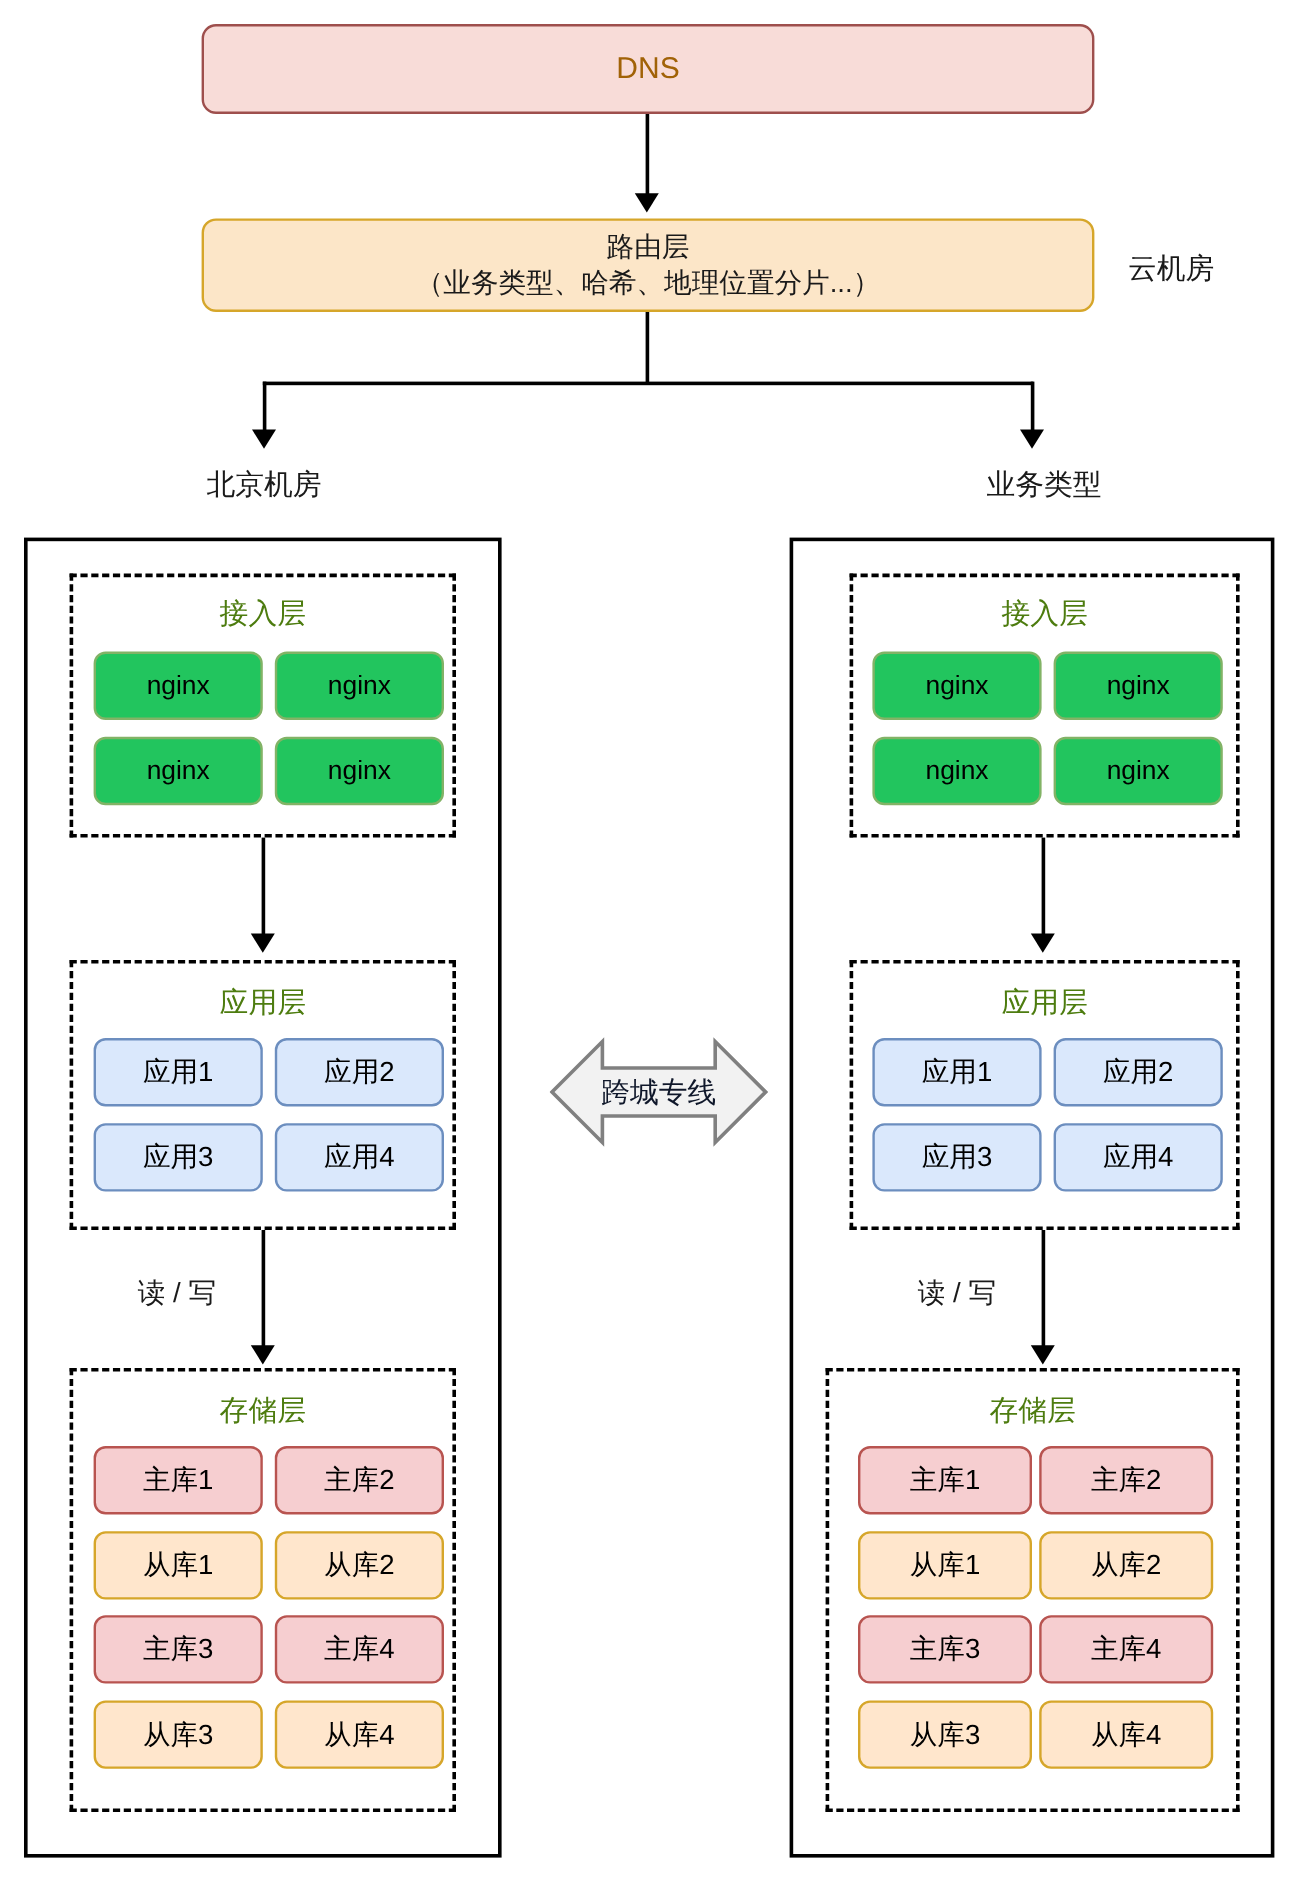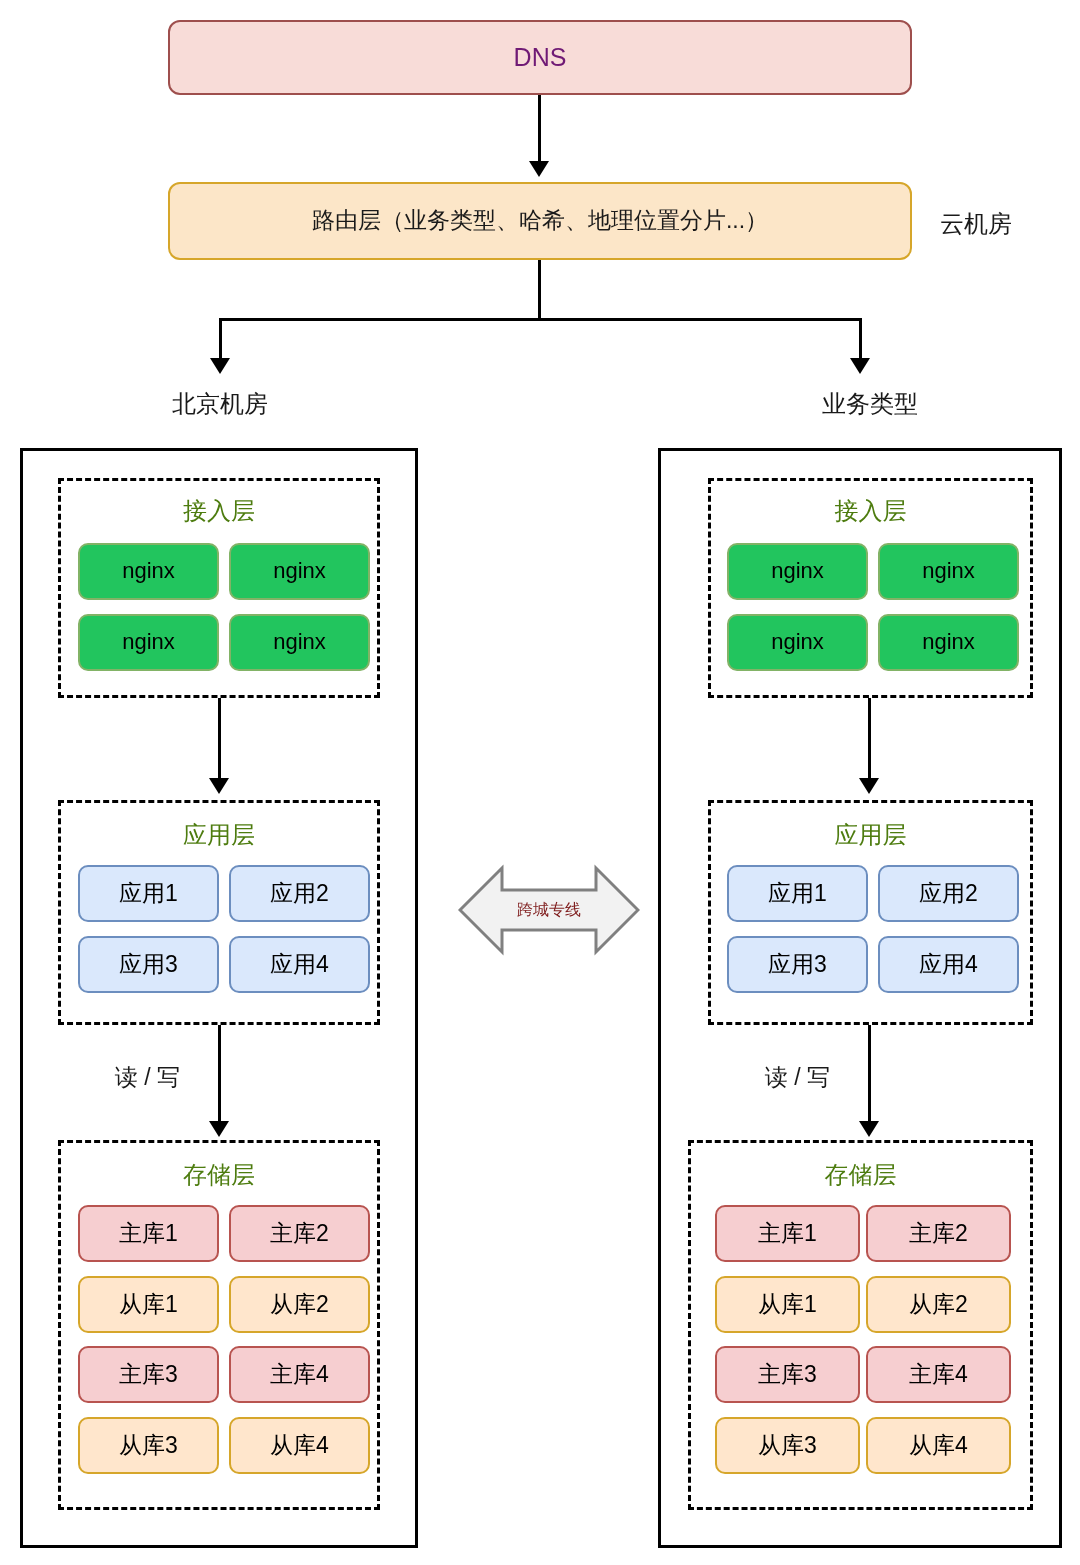--- a/index.html
+++ b/index.html
@@ -31,21 +31,21 @@
     border-width: 2px;
     border-style: solid;
     line-height: 1.3;
   }
 
   .node-dns {
     background: #f8dcd8;
     border-color: #9e4f4d;
     border-radius: 12px;
     font-size: 25px;
-    color: #701a75;
+    color: #a16207;
   }
   .node-router {
     background: #fce6c8;
     border-color: #d6a62a;
     border-radius: 12px;
     font-size: 23px;
     color: #1a1a1a;
   }
   .node-nginx {
     background: #22c55e;
@@ -126,38 +126,38 @@
   .bidir {
     position: absolute;
     display: flex;
     align-items: center;
     justify-content: center;
   }
   .bidir svg { position: absolute; left: 0; top: 0; }
   .bidir-text {
     position: relative;
     z-index: 2;
-    font-size: 16px;
-    color: #7f1d1d;
+    font-size: 24px;
+    color: #0f172a;
     white-space: nowrap;
   }
 </style>
 </head>
 <body>
 
 <div id="canvas">
 
   <div class="node node-dns" style="left:168px; top:20px; width:744px; height:75px;">
     <span>DNS</span>
   </div>
 
   <div class="line-v" style="left:538px; top:95px; height:68px;"></div>
   <div class="arrowhead-down" style="left:539px; top:161px;"></div>
 
-  <div class="node node-router" style="left:168px; top:182px; width:744px; height:78px; flex-direction:row;">
+  <div class="node node-router" style="left:168px; top:182px; width:744px; height:78px; flex-direction:column;">
     <span>路由层</span>
     <span>（业务类型、哈希、地理位置分片...）</span>
   </div>
 
   <div class="text-label" style="left:940px; top:208px;">云机房</div>
 
   <div class="line-v" style="left:538px; top:260px; height:60px;"></div>
   <div class="line-h" style="left:219px; top:318px; width:642px;"></div>
 
   <div class="line-v" style="left:219px; top:318px; height:42px;"></div>

